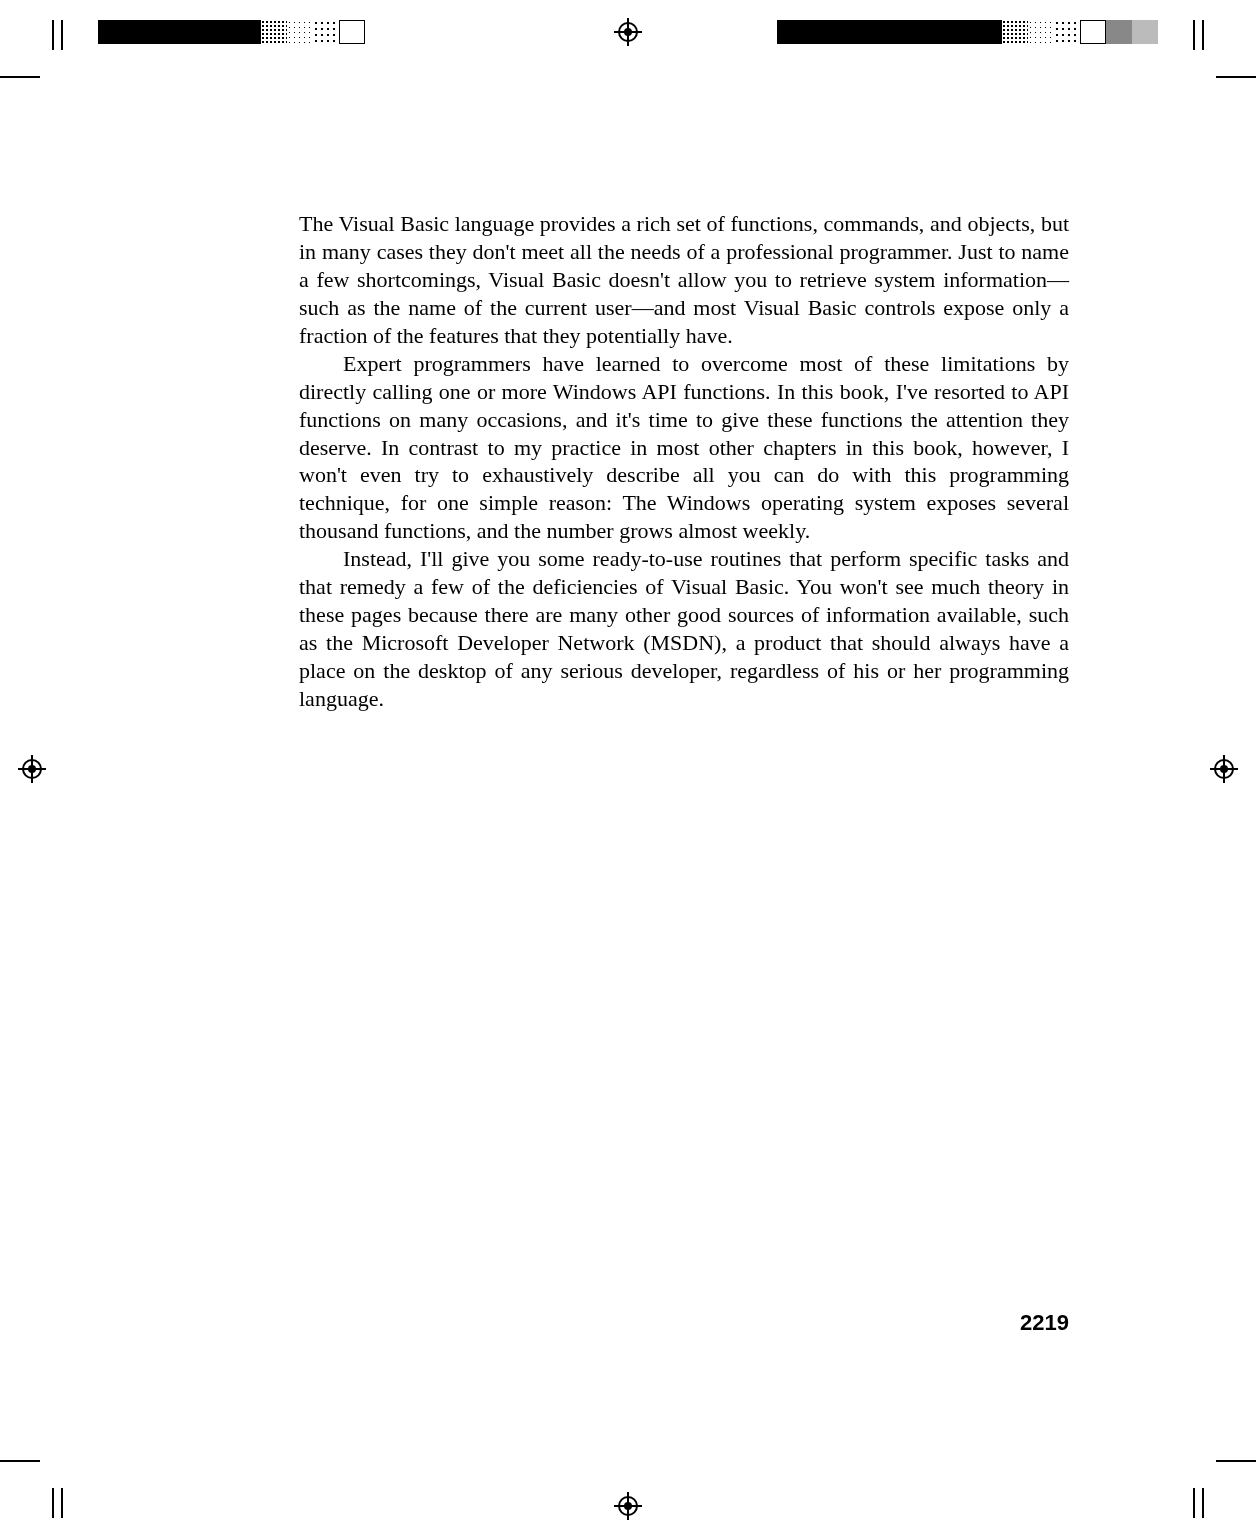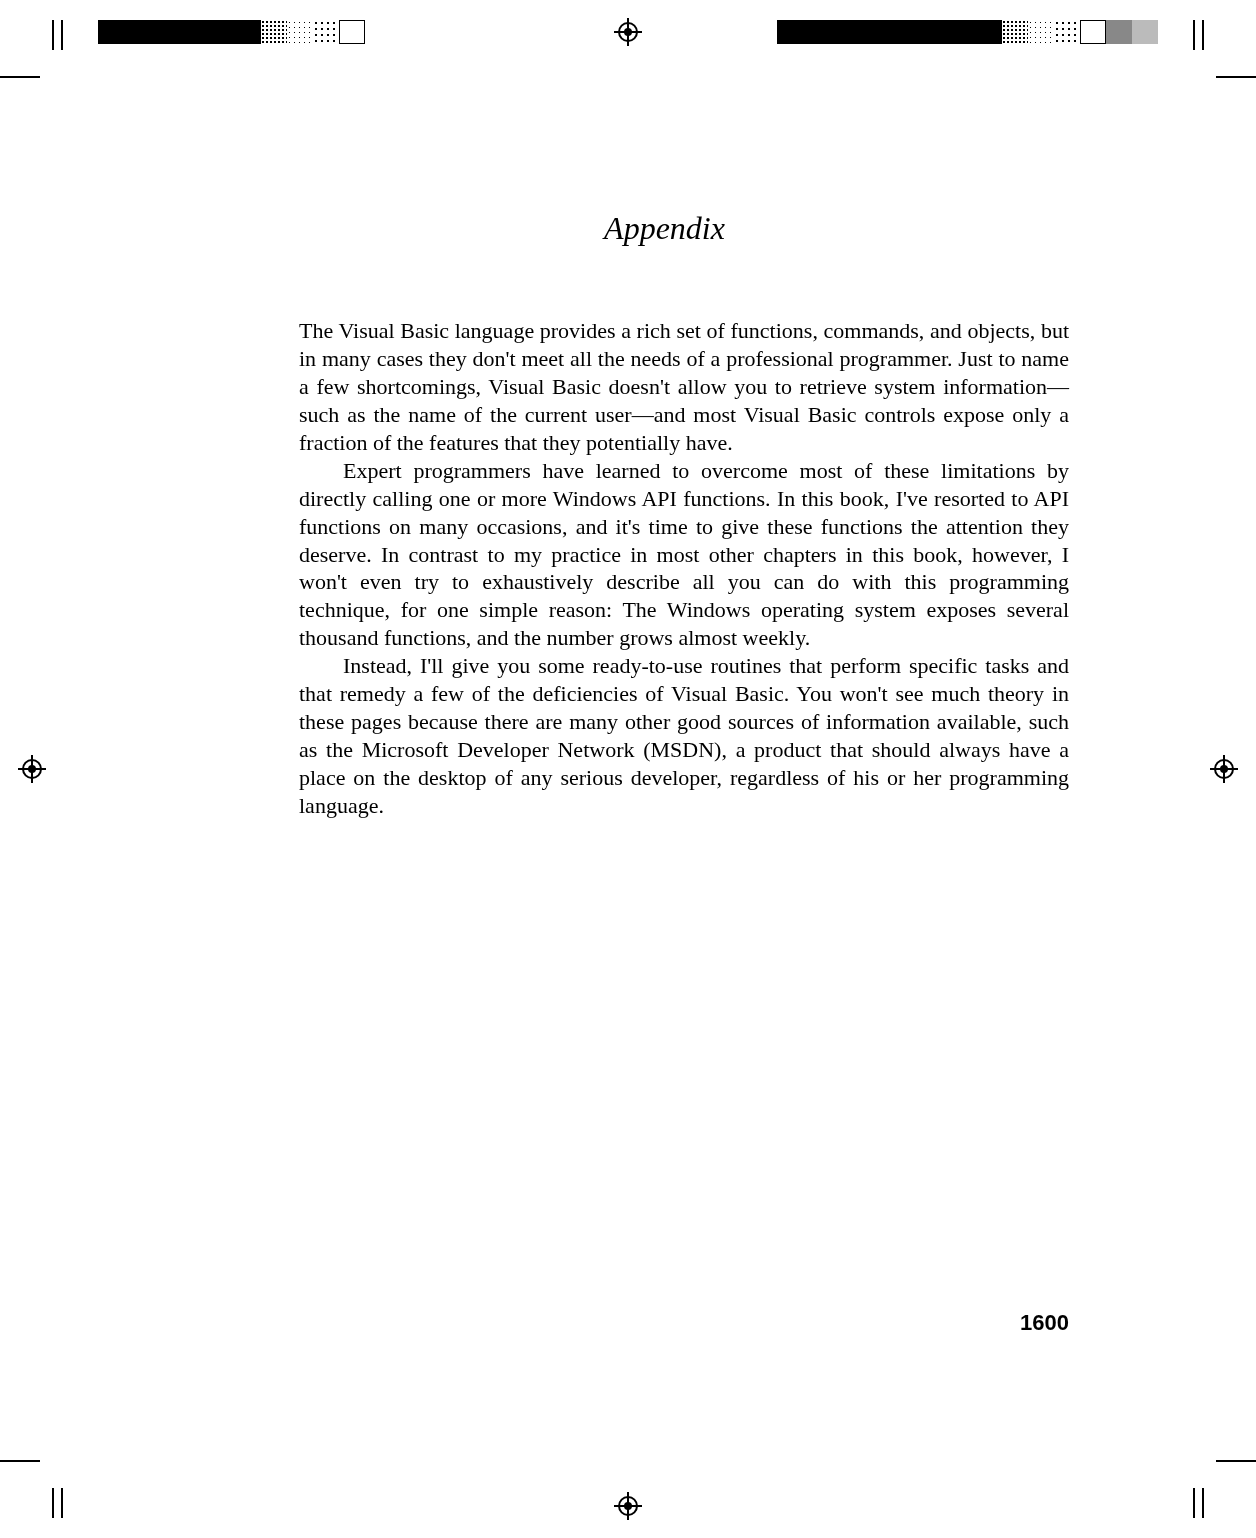--- a/index.html
+++ b/index.html
@@ -160,21 +160,20 @@
 <div class="regmark" style="right:18px; top:755px;">
   <svg viewBox="0 0 28 28">
       <circle cx="14" cy="14" r="9" fill="none" stroke="#000" stroke-width="2"></circle>
       <circle cx="14" cy="14" r="4" fill="#000"></circle>
       <line x1="14" y1="0" x2="14" y2="28" stroke="#000" stroke-width="2"></line>
       <line x1="0" y1="14" x2="28" y2="14" stroke="#000" stroke-width="2"></line>
     </svg>
 </div>
 
 <div class="content">
-  <div class="overtitle">Appendix</div>
   <div class="body-text">
     <p>The Visual Basic language provides a rich set of functions, commands, and objects, but in many cases they don't meet all the needs of a professional programmer. Just to name a few shortcomings, Visual Basic doesn't allow you to retrieve system information—such as the name of the current user—and most Visual Basic controls expose only a fraction of the features that they potentially have.</p>
     <p>Expert programmers have learned to overcome most of these limitations by directly calling one or more Windows API functions. In this book, I've resorted to API functions on many occasions, and it's time to give these functions the attention they deserve. In contrast to my practice in most other chapters in this book, however, I won't even try to exhaustively describe all you can do with this programming technique, for one simple reason: The Windows operating system exposes several thousand functions, and the number grows almost weekly.</p>
     <p>Instead, I'll give you some ready-to-use routines that perform specific tasks and that remedy a few of the deficiencies of Visual Basic. You won't see much theory in these pages because there are many other good sources of information available, such as the Microsoft Developer Network (MSDN), a product that should always have a place on the desktop of any serious developer, regardless of his or her programming language.</p>
   </div>
 </div>
 
-<div class="page-number">1600</div>
+<div class="page-number">2219</div>
 
 </body></html>

